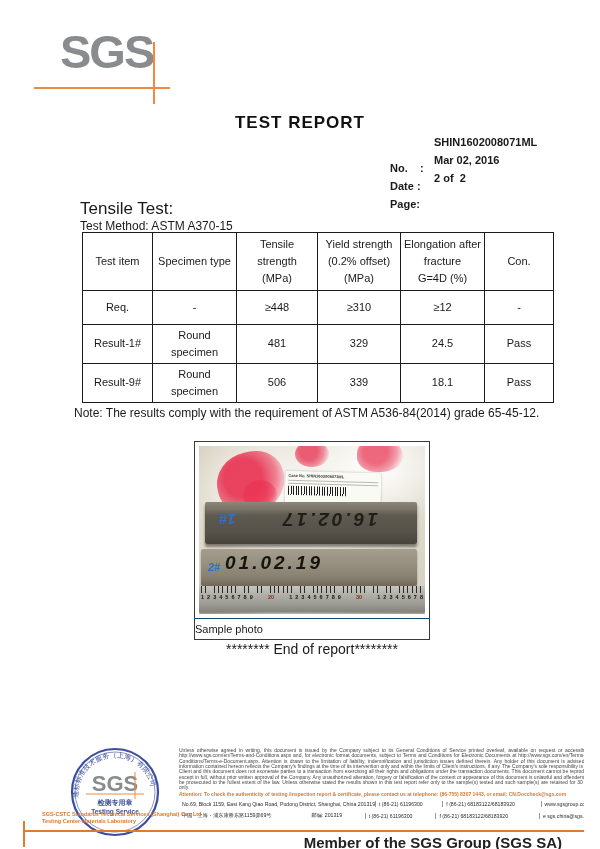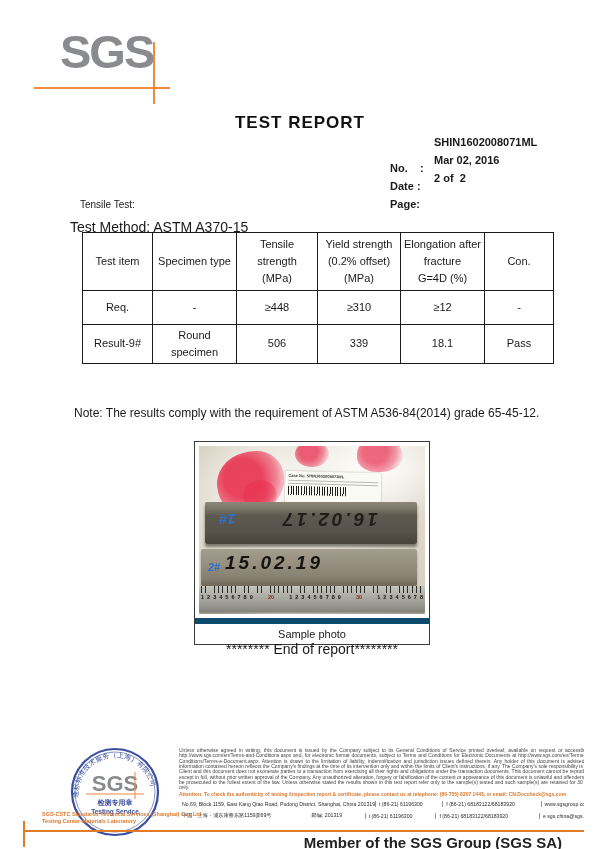--- a/index.html
+++ b/index.html
@@ -14,22 +14,22 @@
 
   
   .report-title { position:absolute; left:0; right:0; top:113px; text-align:center;
                   font-size:17px; font-weight:bold; letter-spacing:1px; color:#111; }
   .report-info { position:absolute; left:374px; top:136px; }
   .info-row { display:flex; height:18px; font-size:11px; font-weight:bold; }
   .info-label { white-space:pre; width:42px;margin-top:26px; }
   .info-value { margin-left:2px; white-space:pre; }
 
   
-  .tensile-label { position:absolute; left:64px; top:199px; font-size:10px; }
-  .method-label  { position:absolute; left:54px; top:219px; font-size:14px; }
+  .tensile-label { position:absolute; left:64px; top:199px; font-size:17px; }
+  .method-label  { position:absolute; left:64px; top:219px; font-size:12px; }
   .note-text     { position:absolute; left:58px; top:406px; font-size:12px; }
 
   
   table.results { position:absolute; left:66px; top:232px; border-collapse:collapse; table-layout:fixed; }
   table.results td { border:1px solid #1b1b1b; text-align:center; vertical-align:middle;
                      font-size:11px; white-space:pre-line; padding:0 2px; line-height:1.55; }
   tr.hdr td { height:57px; }
   tr.req td { height:33px; }
   tr.res td { height:38px; }
 
@@ -70,22 +70,22 @@
   .ruler { position:absolute; left:0; top:140px; width:226px; height:26px;
            background:linear-gradient(#c6c5be 0%,#b2b1aa 30%,#9b9a93 70%,#84837c 100%);
            box-shadow:0 2px 2px rgba(0,0,0,0.35); }
   .ruler-ticks { position:absolute; top:0; left:2px; right:2px; height:7px;
                  background:repeating-linear-gradient(90deg,#2a2a28 0 0.8px,transparent 0.8px 4.3px); }
   .ruler-nums { position:absolute; top:8px; left:2px; right:2px; display:flex;
                 justify-content:space-between; align-items:center;
                 font-size:5.5px; font-weight:bold; color:#15130f; }
   .ruler-nums .seg { word-spacing:1.5px; white-space:pre; }
   .ruler-nums .decade { color:#8a2f1f; }
-  .photo-caption { border-top:6px solid #0c4a6e; height:20px; line-height:20px;
-                   text-align:center; font-size:11px; }
+  .photo-caption { border-top:1px solid #0c4a6e; height:20px; line-height:20px;
+                   font-size:11px; }
   .end-line { position:absolute; left:178px; width:236px; top:641px; text-align:center; font-size:14px; }
 
   
   .stamp-svg { position:absolute; left:48px; top:745px; }
   .stamp-overlay { position:absolute; left:26px; top:811px; width:160px; z-index:5;
                    font-size:5.5px; line-height:7px; font-weight:bold; color:#d9782e; }
   .stamp-overlay div { white-space:nowrap; overflow:hidden; }
   .footer-text { position:absolute; left:163px; top:748px; width:416px; }
   .legal { font-size:5px; line-height:5.35px; text-align:justify; color:#454545; }
   .attention { margin-top:1px; font-size:5px; line-height:5.5px; font-weight:bold; color:#d9782e; }
@@ -153,20 +153,29 @@
     </tr>
     <tr class="req">
       <td>Req.</td>
       <td>-</td>
       <td>≥448</td>
       <td>≥310</td>
       <td>≥12</td>
       <td>-</td>
     </tr>
     <tr class="res">
+      <td>Result-1#</td>
+      <td>Round
+specimen</td>
+      <td>481</td>
+      <td>329</td>
+      <td>24.5</td>
+      <td>Pass</td>
+    </tr>
+    <tr class="res">
       <td>Result-9#</td>
       <td>Round
 specimen</td>
       <td>506</td>
       <td>339</td>
       <td>18.1</td>
       <td>Pass</td>
     </tr>
   </tbody>
     </table>
@@ -185,21 +194,21 @@
         <div class="case-label-line"></div>
         <div class="case-label-line"></div>
         <div class="barcode"></div>
       </div>
       <div class="bar1">
         <span class="spec-id id1">1#</span>
         <span class="spec-date date1">16.02.17</span>
       </div>
       <div class="bar2">
         <span class="spec-id id2">2#</span>
-        <span class="spec-date date2">15.02.19</span>
+        <span class="spec-date date2">01.02.19</span>
       </div>
       <div class="ruler">
         <div class="ruler-ticks"></div>
         <div class="ruler-nums">
           <span class="seg">1 2 3 4 5 6 7 8 9</span>
           <span class="decade">20</span>
           <span class="seg">1 2 3 4 5 6 7 8 9</span>
           <span class="decade">30</span>
           <span class="seg">1 2 3 4 5 6 7 8</span>
         </div>

